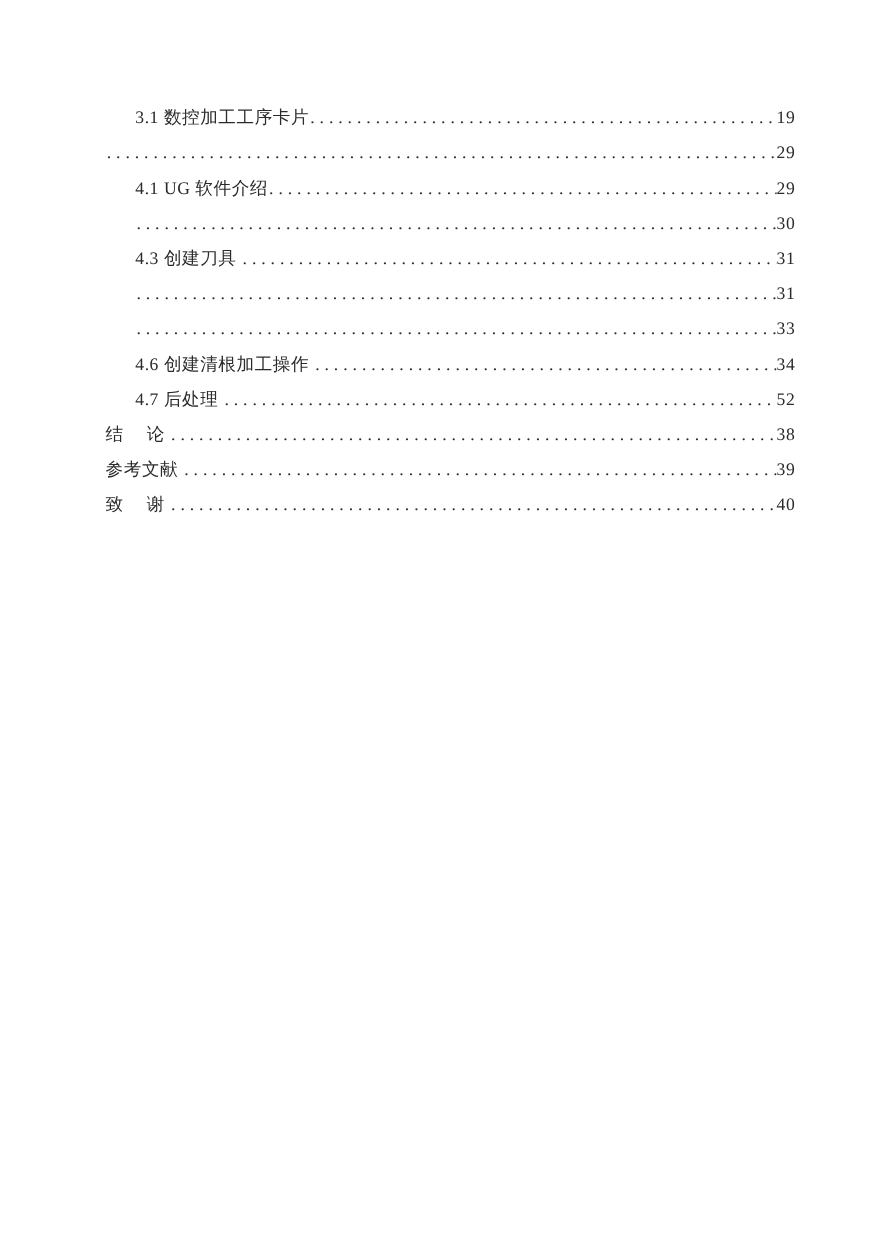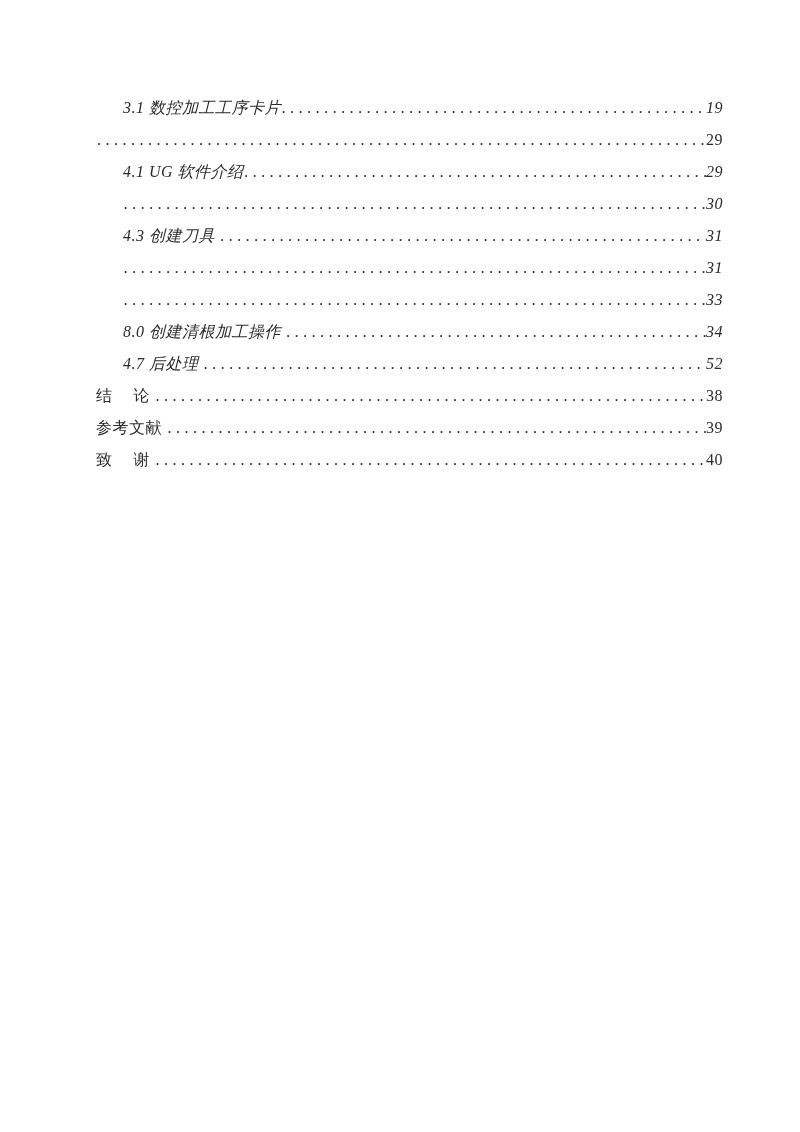--- a/index.html
+++ b/index.html
@@ -24,21 +24,21 @@
   }
   .toc-row {
     display: flex;
     align-items: baseline;
     height: 32px;
     line-height: 32px;
     font-size: 16px;
     color: #2b2b2b;
     cursor: default;
   }
-  .toc-row.sub { padding-left: 27px; font-style: italic; }
+  .toc-row.sub { padding-left: 27px; }
   .toc-label {
     flex: 0 0 auto;
     white-space: pre; 
     letter-spacing: 0.5px;
   }
   .toc-leader {
     flex: 1 1 auto;
     overflow: hidden;
     white-space: nowrap;
     letter-spacing: 4.5px;
@@ -89,21 +89,21 @@
       <span class="toc-leader">........................................................................................................................................................................................................</span>
       <span class="toc-page">31</span>
     </div>
 
     <div class="toc-row sub">
       <span class="toc-leader">........................................................................................................................................................................................................</span>
       <span class="toc-page">33</span>
     </div>
 
     <div class="toc-row sub">
-      <span class="toc-label">8.0 创建清根加工操作 </span>
+      <span class="toc-label">4.6 创建清根加工操作 </span>
       <span class="toc-leader">........................................................................................................................................................................................................</span>
       <span class="toc-page">34</span>
     </div>
 
     <div class="toc-row sub">
       <span class="toc-label">4.7 后处理 </span>
       <span class="toc-leader">........................................................................................................................................................................................................</span>
       <span class="toc-page">52</span>
     </div>
 

